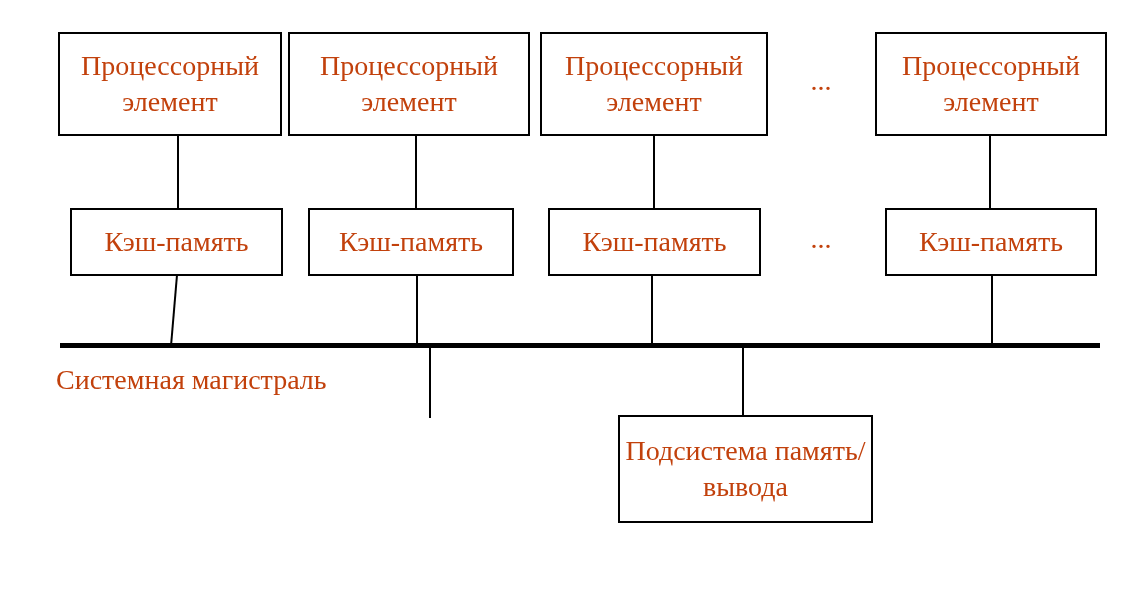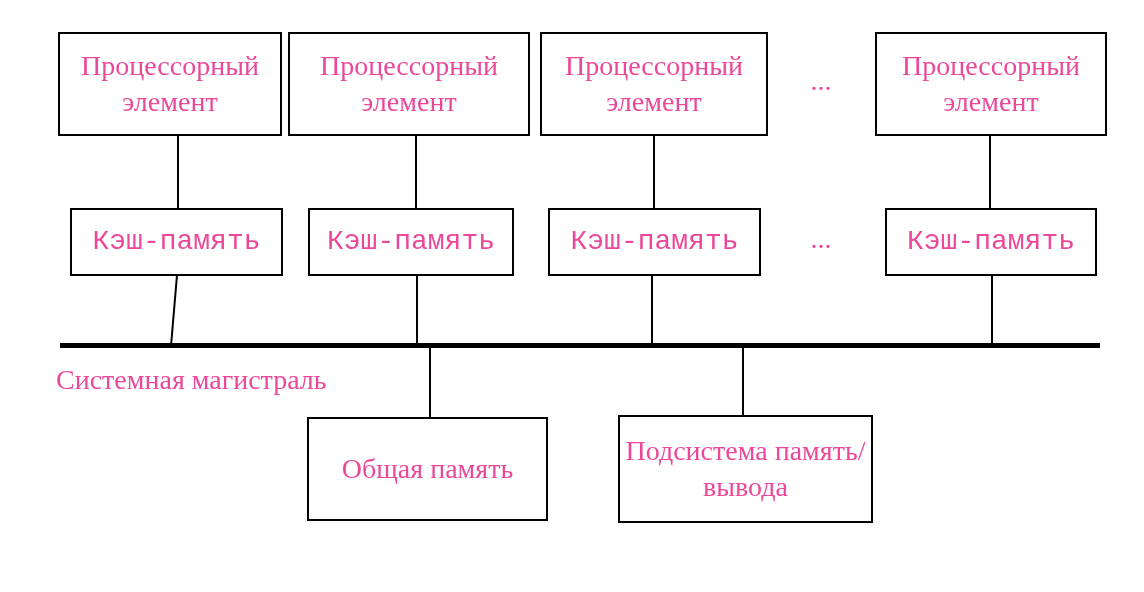--- a/index.html
+++ b/index.html
@@ -6,21 +6,21 @@
     margin: 0;
     padding: 0;
     background: #ffffff;
   }
   .stage {
     position: relative;
     width: 1144px;
     height: 592px;
     background: #ffffff;
     font-family: "Liberation Serif", "DejaVu Serif", serif;
-    color: #ec4899;
+    color: #c2410c;
     overflow: hidden;
   }
   .wires {
     position: absolute;
     left: 0;
     top: 0;
     z-index: 0;
   }
   .node {
     position: absolute;
@@ -36,21 +36,21 @@
     z-index: 1;
     padding: 0 2px;
   }
   
   .proc { top: 32px; height: 104px; }
   .proc-1 { left: 58px;  width: 224px; }
   .proc-2 { left: 288px; width: 242px; }
   .proc-3 { left: 540px; width: 228px; }
   .proc-4 { left: 875px; width: 232px; }
   
-  .cache { top: 208px; height: 68px; font-family: Liberation Mono, monospace; }
+  .cache { top: 208px; height: 68px; }
   .cache-1 { left: 70px;  width: 213px; }
   .cache-2 { left: 308px; width: 206px; }
   .cache-3 { left: 548px; width: 213px; }
   .cache-4 { left: 885px; width: 212px; }
   
   .mem { left: 307px; top: 417px; width: 241px; height: 104px; }
   .io  { left: 618px; top: 415px; width: 255px; height: 108px; }
   .ellipsis {
     position: absolute;
     width: 46px;
@@ -104,16 +104,15 @@
 
   <div class="node cache cache-1">Кэш-память</div>
   <div class="node cache cache-2">Кэш-память</div>
   <div class="node cache cache-3">Кэш-память</div>
   <div class="node cache cache-4">Кэш-память</div>
 
   <div class="ellipsis ellipsis-mid">...</div>
 
   <div class="bus-label">Системная магистраль</div>
 
-  <div class="node mem">Общая память</div>
   <div class="node io">Подсистема память/вывода</div>
 
 </div>
 
 </body></html>

